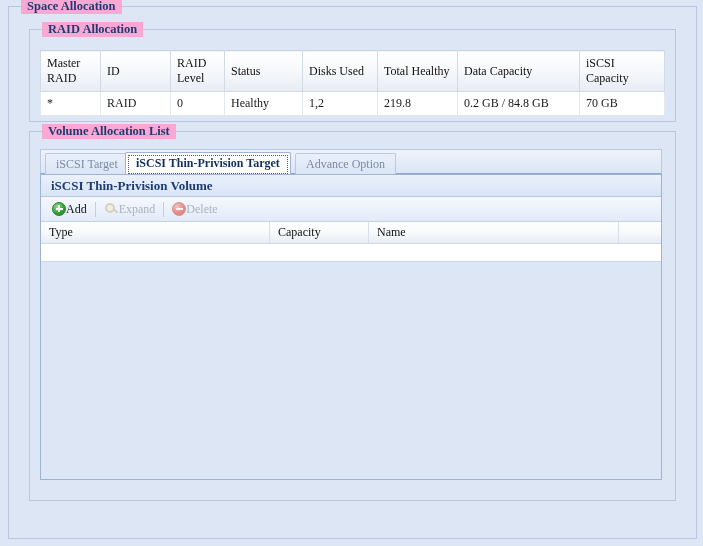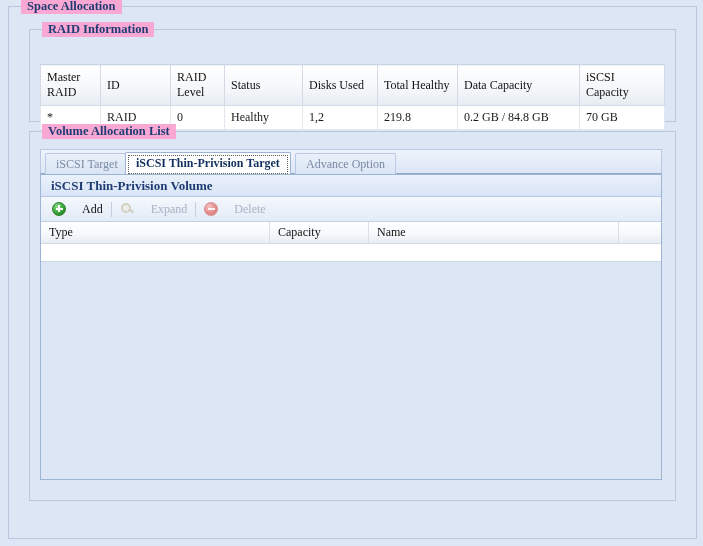--- a/index.html
+++ b/index.html
@@ -55,21 +55,21 @@
 
   
   .data-table {
     position: absolute;
     border-collapse: collapse;
     background: #ffffff;
     table-layout: fixed;
   }
   #raid-table {
     left: 10px;
-    top: 34px;
+    top: 20px;
     width: 624px;
   }
   #raid-table th {
     background: linear-gradient(to bottom, #ffffff 0%, #f5f7fa 55%, #e7ecf3 100%);
     border: 1px solid #d2dae6;
     border-top: 1px solid #c8d2e2;
     font-weight: normal;
     text-align: left;
     padding: 4px 6px;
     vertical-align: middle;
@@ -168,21 +168,21 @@
     box-sizing: border-box;
     background: linear-gradient(to bottom, #f4f8fd 0%, #e3ebf7 100%);
     border-bottom: 1px solid #c3d1e5;
     display: flex;
     align-items: center;
     padding-left: 6px;
   }
   .tb-btn {
     display: flex;
     align-items: flex-start;
-    gap: 16px;
+    gap: 0;
     padding: 1px 5px;
     font-size: 12px;
     white-space: nowrap;
   }
   .tb-btn.enabled { color: #111; }
   .tb-btn.disabled { color: #a9b3c2; }
   .tb-sep {
     width: 1px;
     height: 15px;
     background: #c3cfe0;
@@ -272,21 +272,21 @@
     height: 215px;
   }
 </style>
 </head>
 <body>
 
 <div class="fieldset" id="outer-frame">
   <span class="legend">Space Allocation</span>
 
   <div class="fieldset" id="raid-fieldset">
-    <span class="legend">RAID Information</span>
+    <span class="legend">RAID Allocation</span>
 
     <table class="data-table" id="raid-table">
       <colgroup>
         <col style="width:60px">
           <col style="width:70px">
           <col style="width:54px">
           <col style="width:78px">
         <col style="width:75px">
           <col style="width:80px">
           <col style="width:122px">

